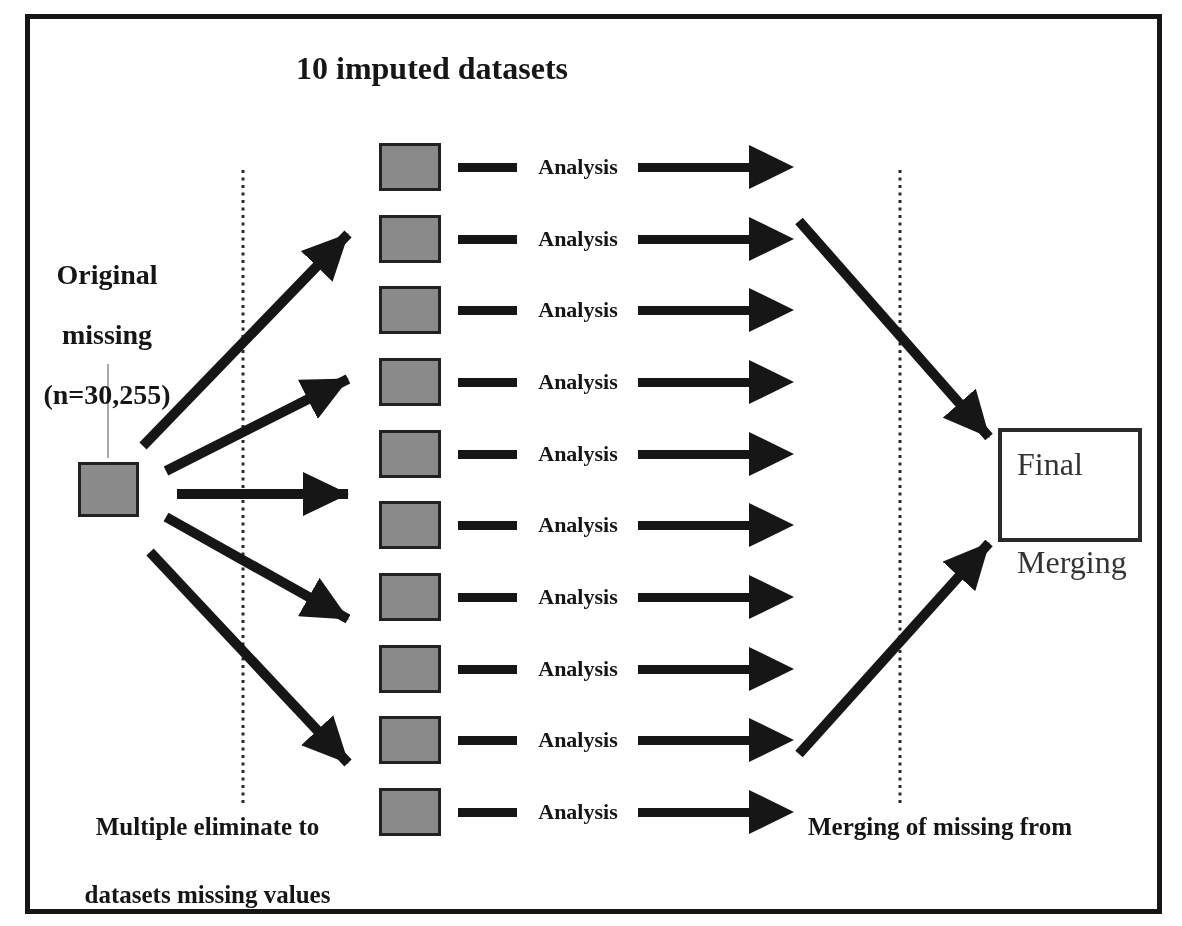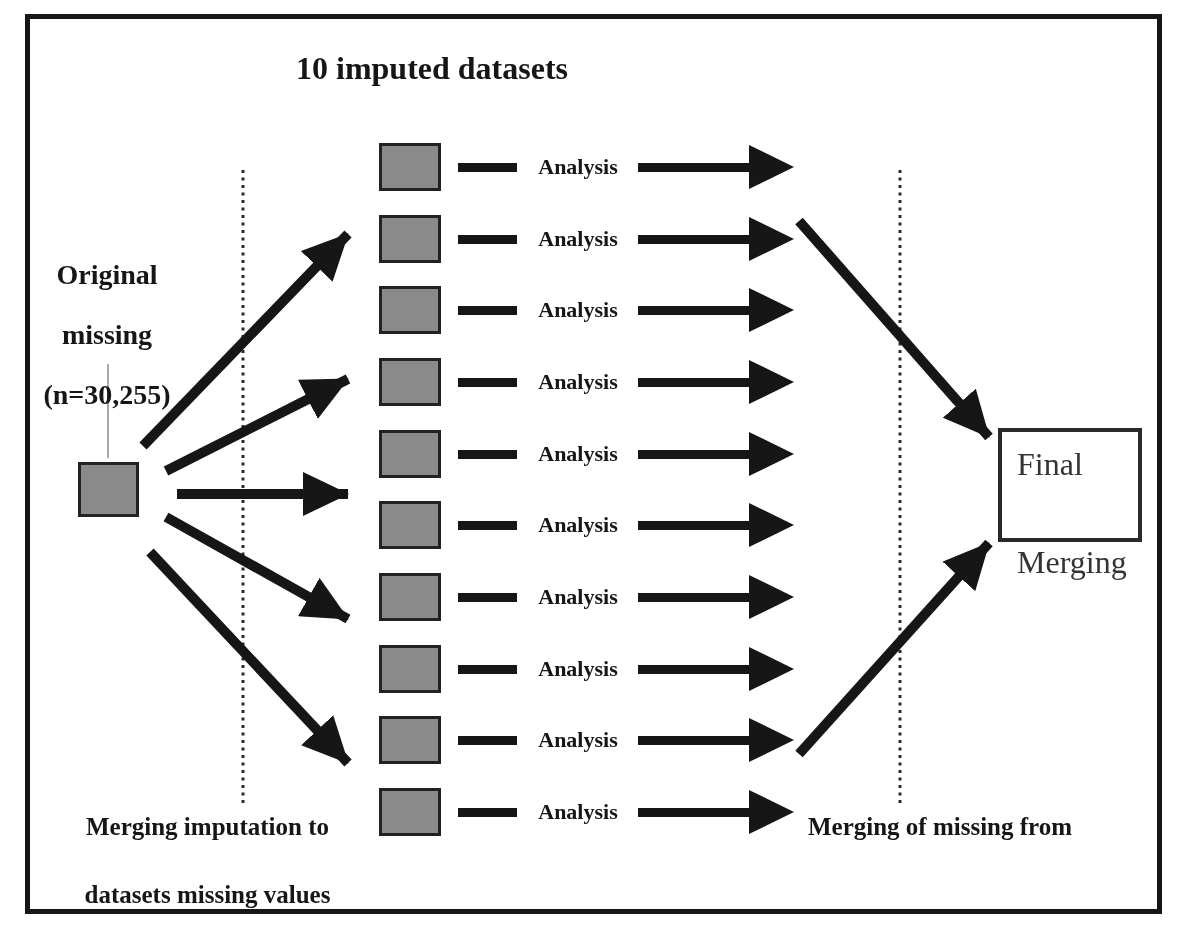--- a/index.html
+++ b/index.html
@@ -153,21 +153,21 @@
     </div>
       <div class="row" style="top: 788px;">
       <div class="sq"></div>
       <div class="dash"></div>
       <div class="analysis">Analysis</div>
       <div class="shaft"></div>
       <div class="head"></div>
     </div>
     </div>
 
-  <div class="txt stage-label stage-imputation"><span>Merging imputation to</span><br>
+  <div class="txt stage-label stage-imputation"><span>Multiple eliminate to</span><br>
     <span>datasets missing values</span>
   </div>
   <div class="txt stage-label stage-merging"><span>Merging of missing from</span><br>
   </div>
 
   <div class="final-box"><span>Final</span><br>
     <span>Merging</span>
   </div>
 
 </div>

